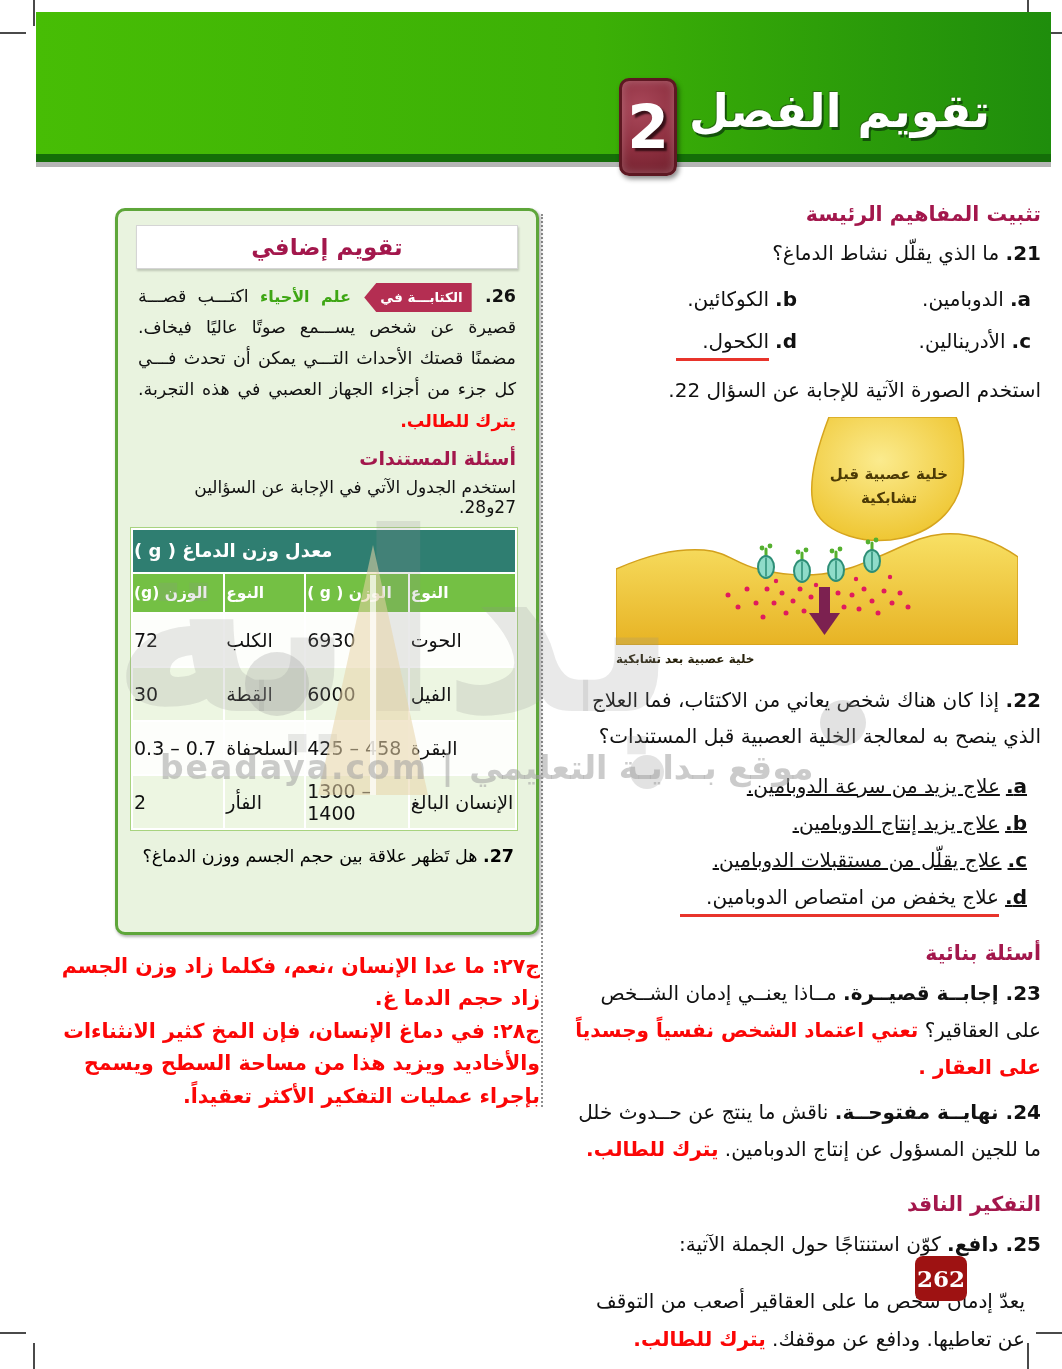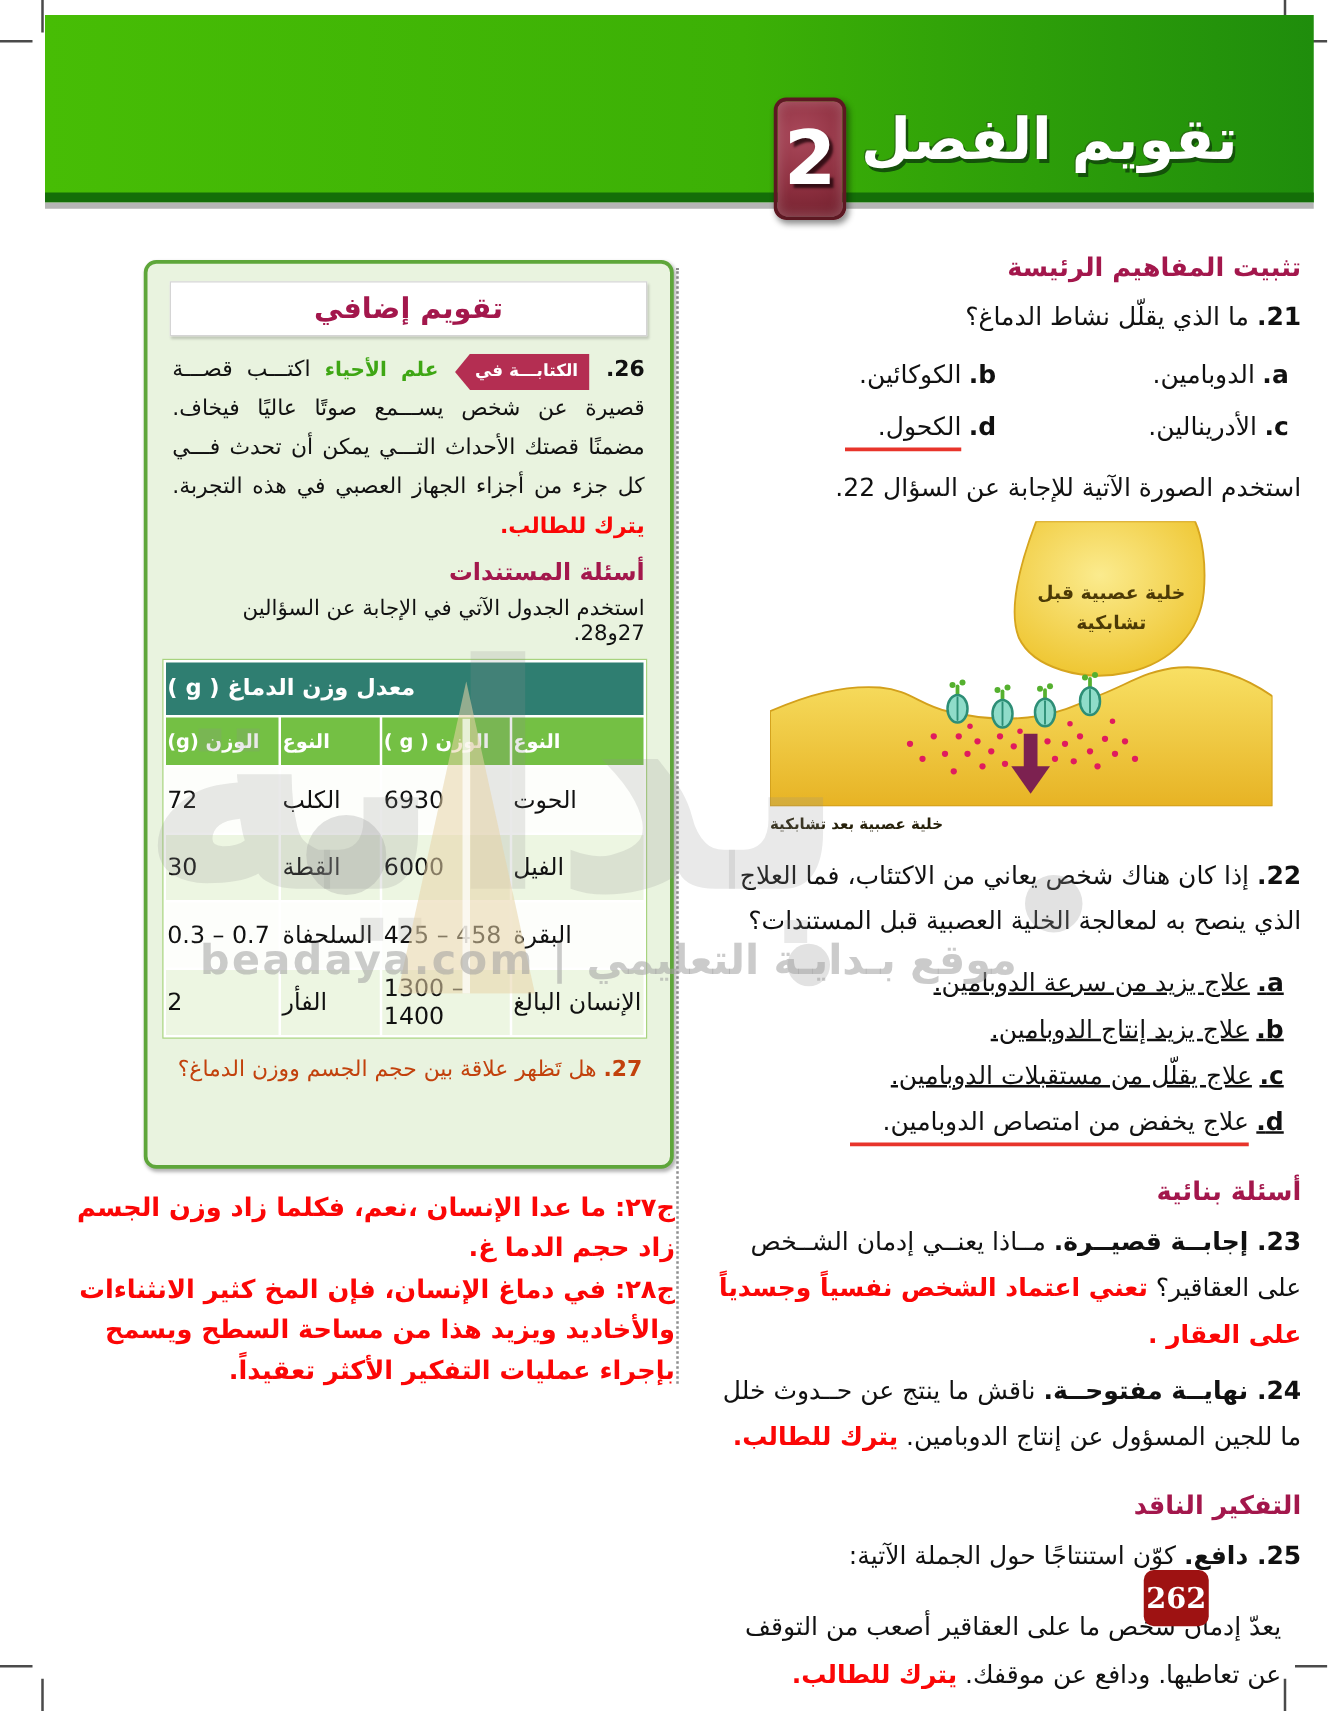--- a/index.html
+++ b/index.html
@@ -40,21 +40,21 @@
   .docs-intro{margin:8px 20px 0;font-size:17px;color:#111;}
   table.brain{margin:10px 18px 0;width:388px;border-collapse:separate;border-spacing:2px;
           background:#fff;border:1px solid #a8d37f;}
   table.brain td{text-align:left;vertical-align:middle;}
   .tbl-title td{background:#2f7e71;color:#fff;font-weight:bold;font-size:18px;height:42px;}
   .tbl-head td{background:#74c044;color:#fff;font-weight:bold;font-size:15.5px;height:38px;}
   .row-a td{background:#fdfefb;}
   .row-b td{background:#edf6e2;}
   .tbl-body td{height:52px;font-size:19px;color:#111;}
   .num{direction:ltr;unicode-bidi:embed;font-size:15.5px;}
-  .q27,.q28{margin:10px 22px 0;font-size:17.5px;line-height:1.8;color:#c2410c;}
+  .q27,.q28{margin:10px 22px 0;font-size:17.5px;line-height:1.8;color:#000000;}
   
   .answers-block{position:absolute;left:58px;top:950px;width:482px;direction:rtl;text-align:right;
           color:#fb0606;font-weight:bold;font-size:20.5px;line-height:1.58;}
   .answers-block p{margin:0;}
   
   .rcol{position:absolute;left:563px;top:202px;width:478px;direction:rtl;color:#111;font-size:20px;}
   .sec-heading{color:#a3174c;font-weight:bold;font-size:20.5px;margin:0 0 10px;}
   .qline{line-height:1.75;margin:0;}
   .opt-grid{display:grid;grid-template-columns:1fr 1fr;row-gap:18px;margin:16px 10px 8px 0;}
   .opt .letter{font-weight:bold;margin-left:6px;}

